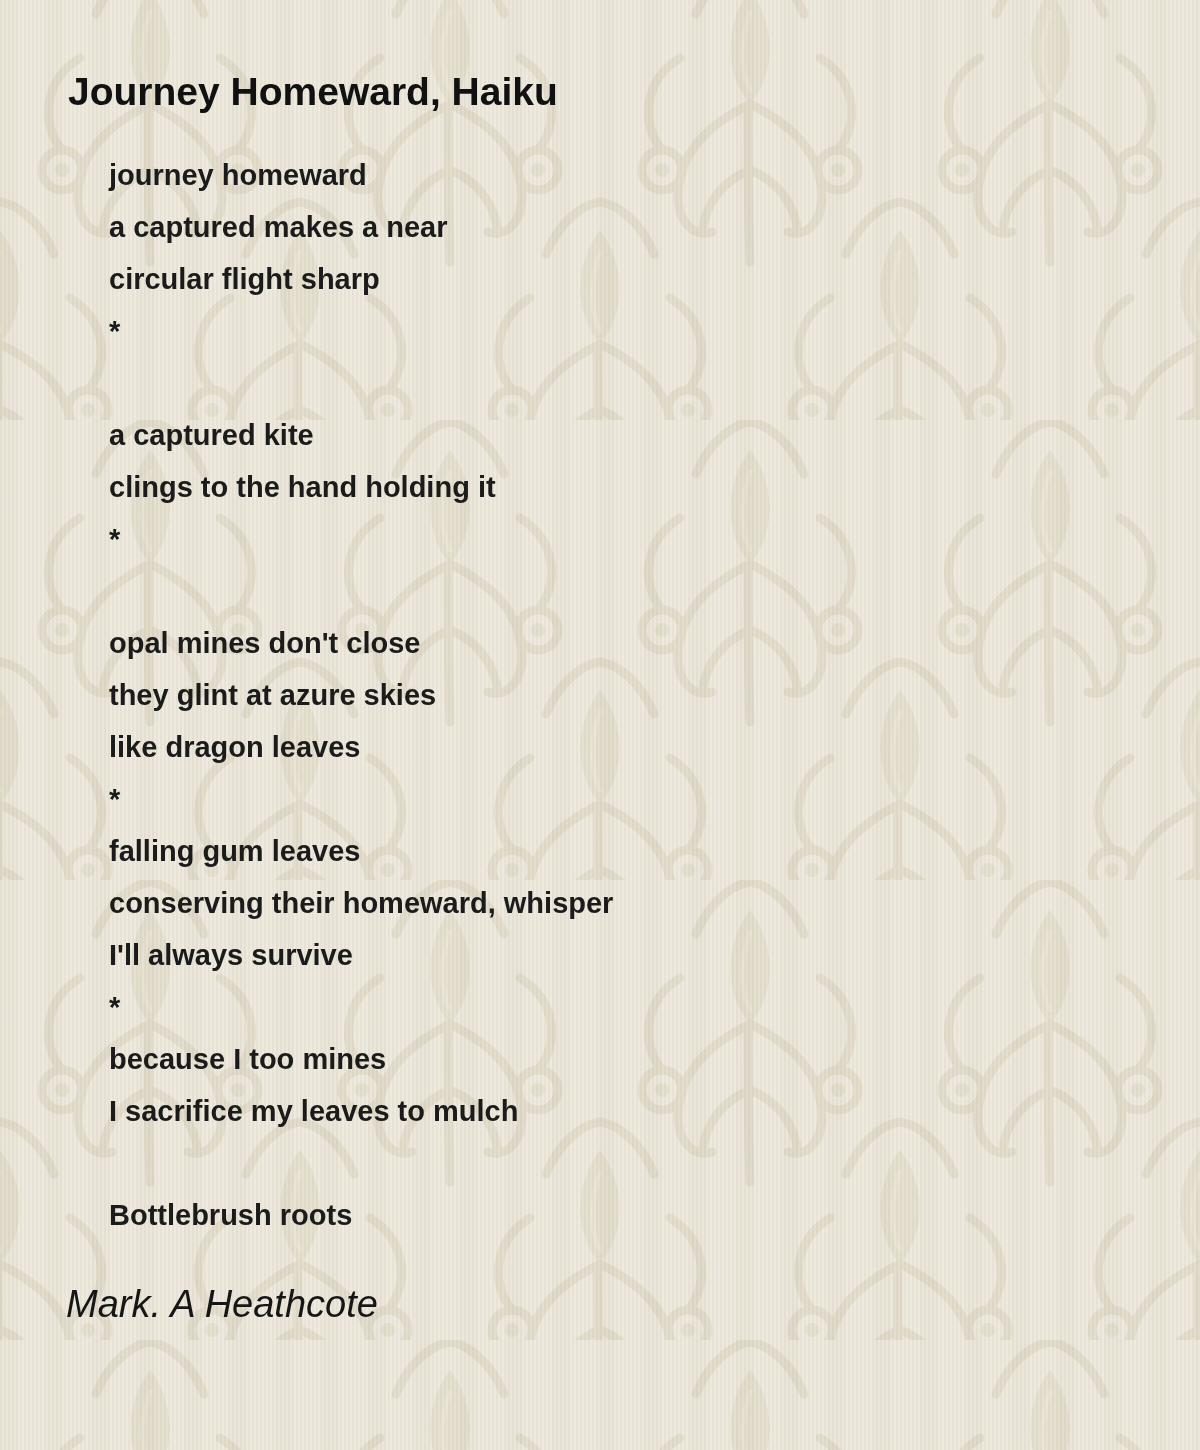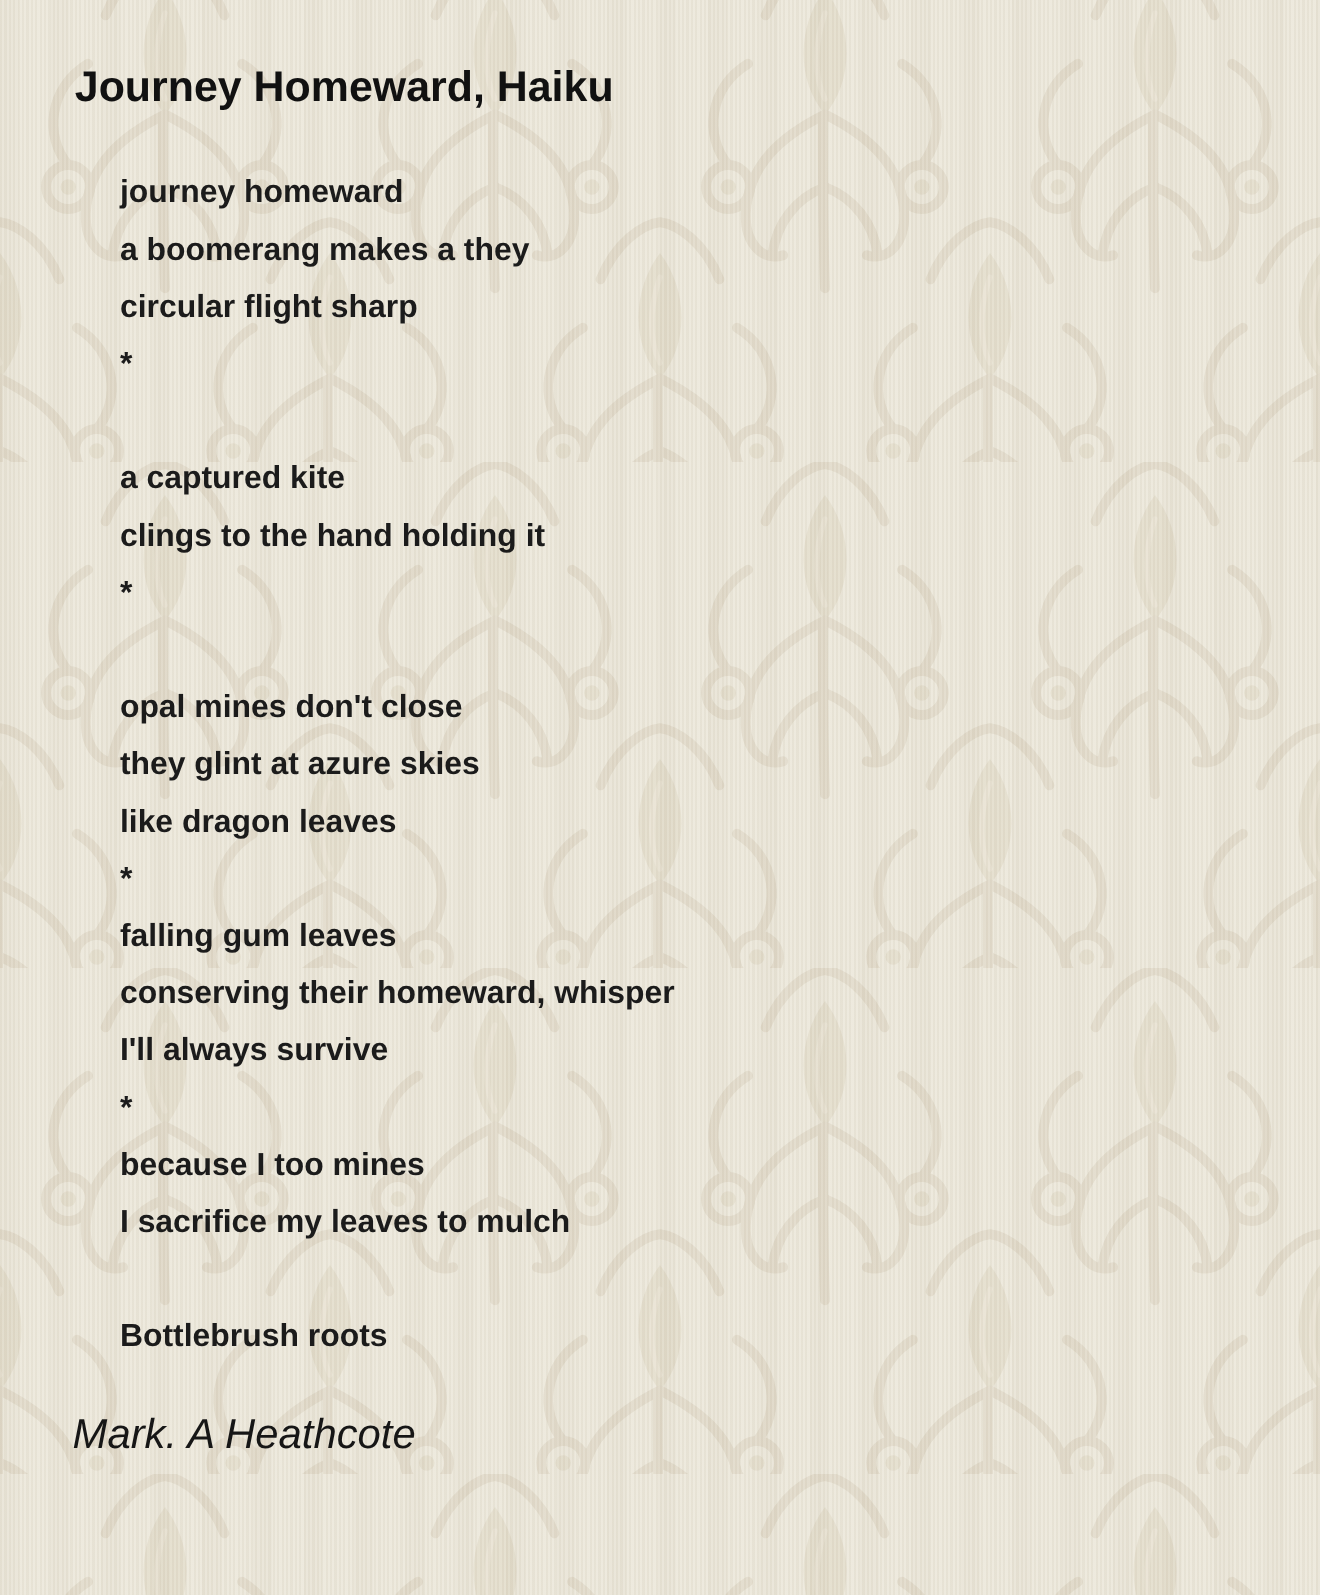--- a/index.html
+++ b/index.html
@@ -38,21 +38,21 @@
         rgba(255, 255, 255, 0.03) 17px, rgba(255, 255, 255, 0.03) 46px);
   }
   .content {
     position: absolute;
     inset: 0;
     z-index: 2;
   }
   .title {
     position: absolute;
     left: 68px;
-    top: 56px;
+    top: 68px;
     margin: 0;
     font-size: 39px;
     line-height: 48px;
     font-weight: bold;
     color: #111111;
     white-space: pre;
   }
   .poem {
     position: absolute;
     left: 68px;
@@ -117,21 +117,21 @@
     <rect width="1200" height="1450" fill="url(#damask)"></rect>
   </svg>
 
   <div class="stripes"></div>
 
   <div class="content">
     <h1 class="title">Journey Homeward, Haiku</h1>
 
     <div class="poem">
         <div class="poem-line">journey homeward</div>
-        <div class="poem-line">a boomerang makes a they</div>
+        <div class="poem-line">a captured makes a near</div>
         <div class="poem-line">circular flight sharp</div>
         <div class="poem-line">*</div>
         <div class="poem-line">&nbsp;</div>
         <div class="poem-line">a captured kite</div>
         <div class="poem-line">clings to the hand holding it</div>
         <div class="poem-line">*</div>
         <div class="poem-line">&nbsp;</div>
         <div class="poem-line">opal mines don't close</div>
         <div class="poem-line">they glint at azure skies</div>
         <div class="poem-line">like dragon leaves</div>

